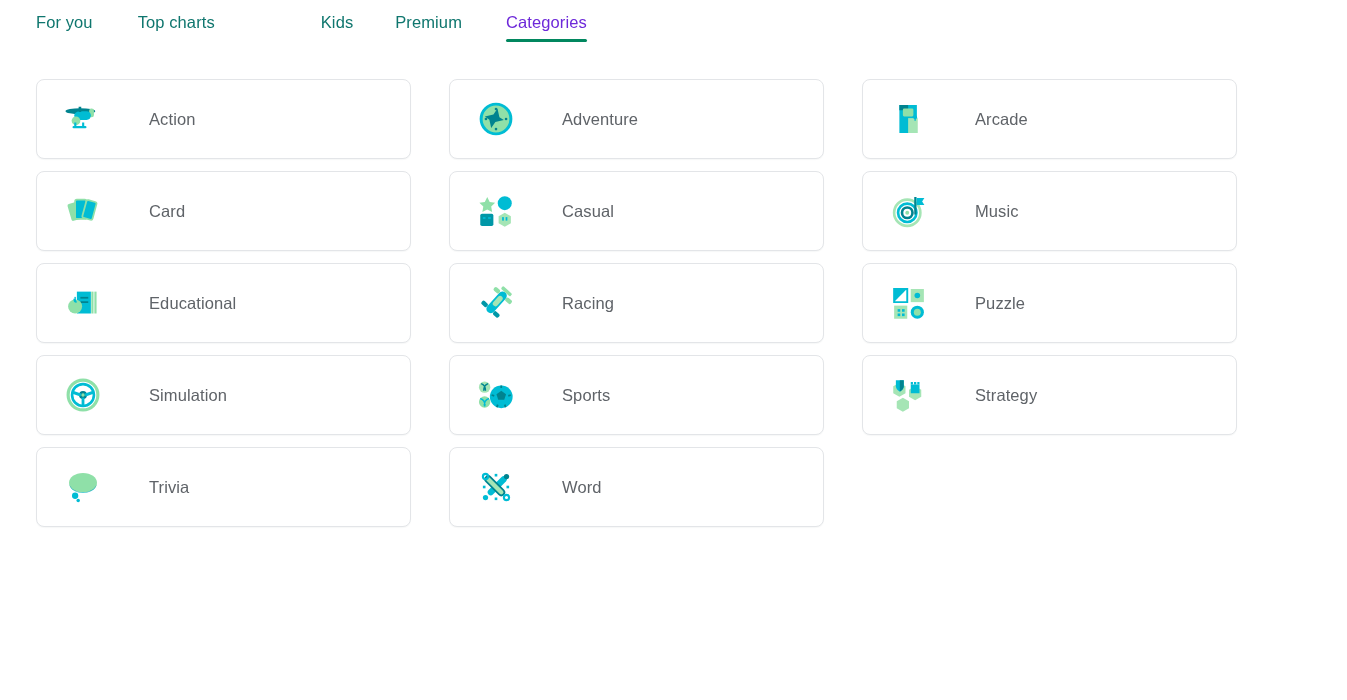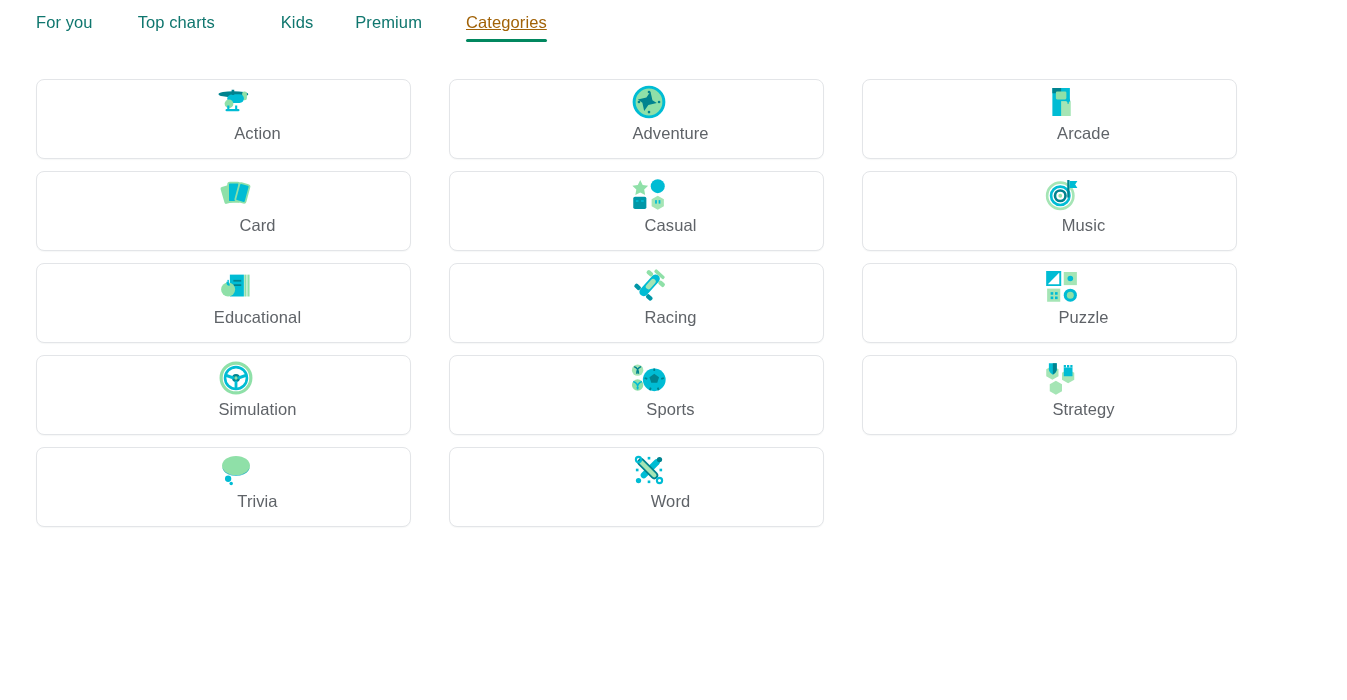--- a/index.html
+++ b/index.html
@@ -33,36 +33,36 @@
     user-select: none;
   }
   .tab-label {
     font-size: 16.5px;
     line-height: 1;
     letter-spacing: 0.1px;
     color: #0f766e;
     padding-top: 14px;
     white-space: nowrap;
   }
-  .tab.active .tab-label { color: #a16207; font-weight: 500; text-decoration: underline; }
+  .tab.active .tab-label { color: #6d28d9; font-weight: 500; }
   .tab .underline {
     position: absolute;
     bottom: 4px;
     left: 0;
     right: 0;
     height: 3px;
     background: transparent;
     border-radius: 2px;
   }
   .tab.active .underline { background: #01875f; }
 
   
   .tab:nth-child(1) { margin-right: 45px; }
   .tab:nth-child(2) { margin-right: 66px; }
-  .tab:nth-child(3) { margin-right: 42px; }
+  .tab:nth-child(3) { margin-right: 42px; margin-left: 40px; }
   .tab:nth-child(4) { margin-right: 44px; }
 
   
   .grid {
     margin-top: 33px;
     padding: 0 36px;
     display: grid;
     grid-template-columns: 375px 375px 375px;
     column-gap: 38px;
     row-gap: 12px;
@@ -71,21 +71,20 @@
   .card {
     height: 80px;
     border: 1px solid #e3e5e8;
     border-radius: 8px;
     background: #ffffff;
     display: flex;
     align-items: center;
     padding-left: 24px;
     cursor: pointer;
     box-shadow: 0 1px 1px rgba(60,64,67,0.04);
-    flex-direction: column;
   }
   .card-icon {
     width: 44px;
     height: 44px;
     flex: 0 0 44px;
     display: flex;
     align-items: center;
     justify-content: center;
   }
   .card-icon svg { width: 42px; height: 42px; display: block; }

